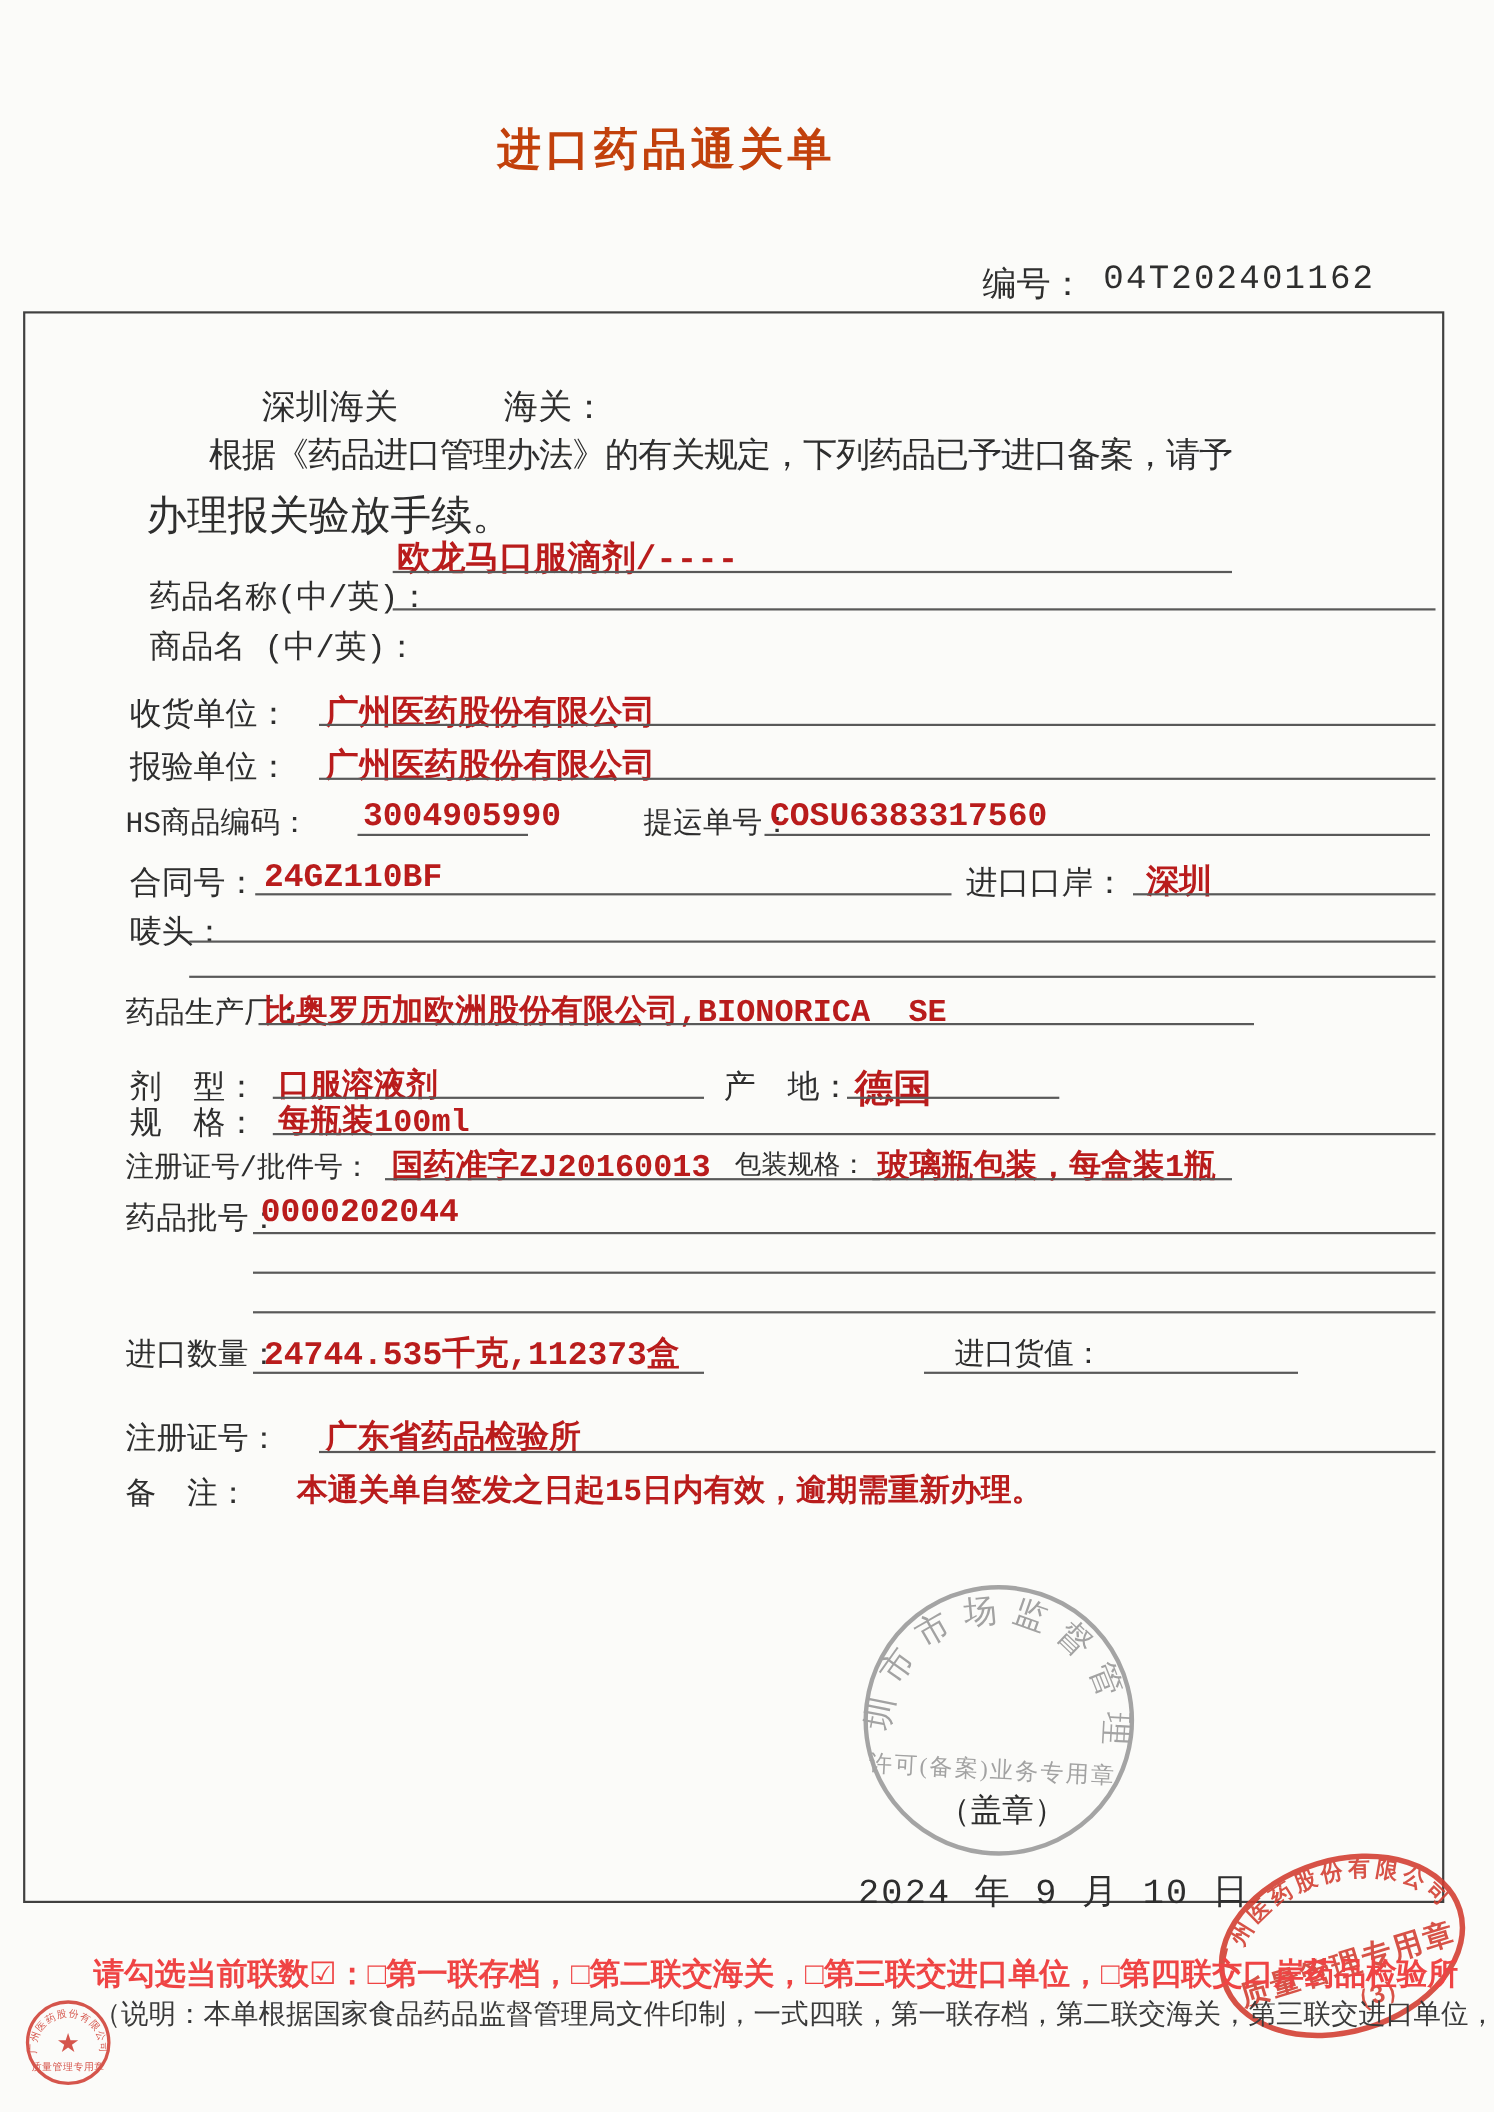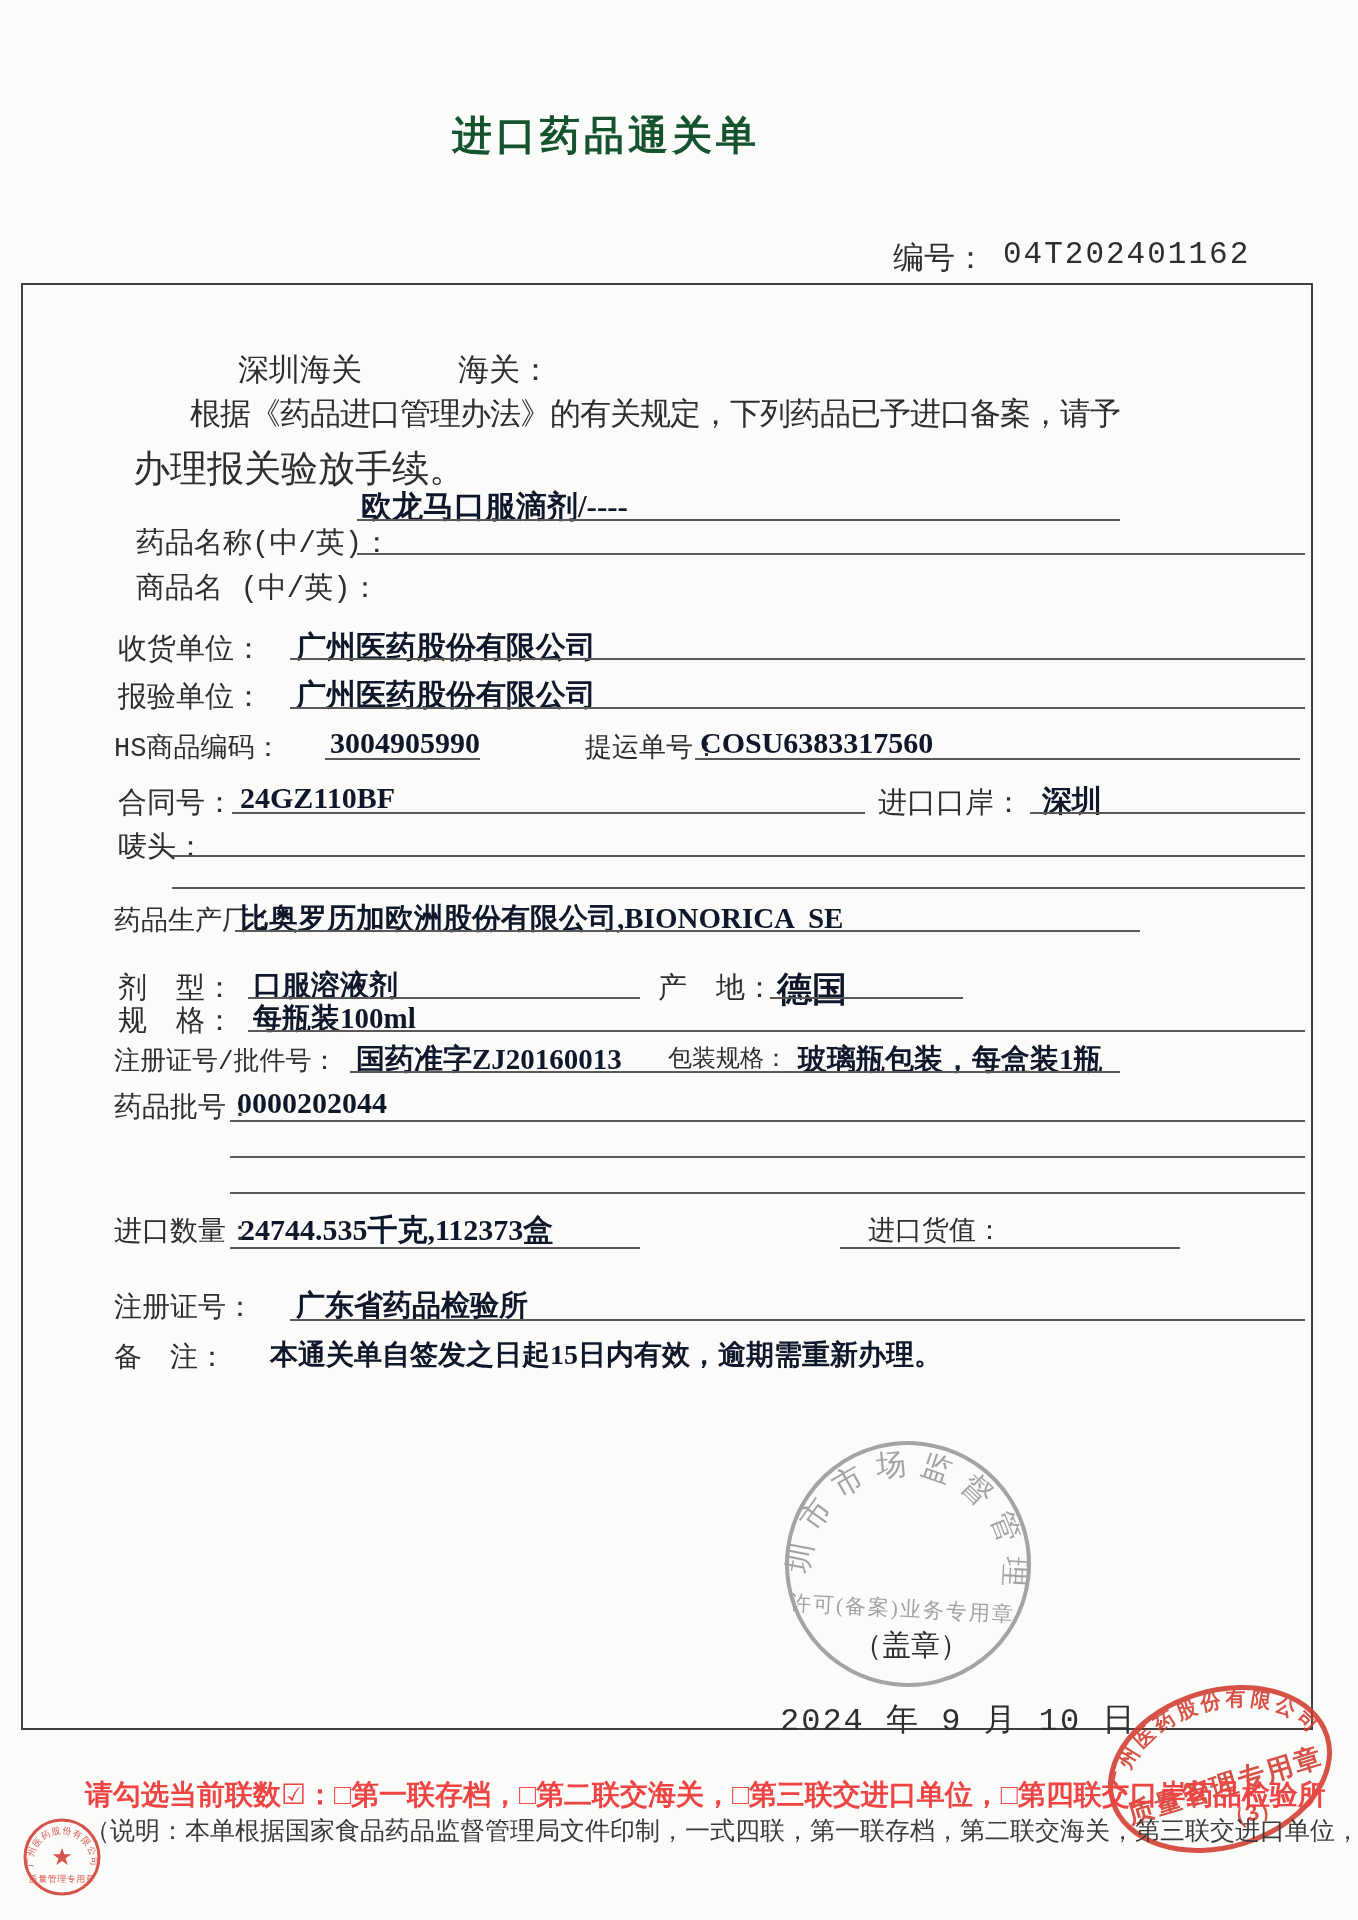--- a/index.html
+++ b/index.html
@@ -3,24 +3,24 @@
 <meta charset="utf-8">
 <style>
   html,body{margin:0;padding:0}
   body{
     position:relative;width:1358px;height:1920px;overflow:hidden;
     background:#fbfbf9;color:#2e2e2e;
     font-family:"Liberation Serif","DejaVu Serif",serif;
   }
   .abs{position:absolute}
   .serif{font-family:Liberation Mono, monospace;white-space:pre}
-  .val{font-family:Liberation Serif, serif;font-weight:700;color:#0f172a;white-space:pre}
+  .val{font-family:Liberation Mono, monospace;font-weight:700;color:#b91c1c;white-space:pre}
   .ul{position:absolute;height:0;border-bottom:2px solid #595959}
   .box{position:absolute;left:21px;top:283px;width:1288px;height:1443px;border:2px solid #404040;background:transparent}
-  .title{font-family:"Liberation Sans","DejaVu Sans",sans-serif;font-weight:700;color:#14532d}
+  .title{font-family:"Liberation Sans","DejaVu Sans",sans-serif;font-weight:700;color:#c2410c}
   svg{position:absolute;overflow:visible}
 </style>
 </head>
 <body>
 
 <div class="abs title" style="left:452px;top:108px;font-size:40px;letter-spacing:4px">进口药品通关单</div>
 
 <span class="abs serif" style="left:893px;top:237px;font-size:31px">编号：</span>
 <span class="abs serif" style="left:1003px;top:237px;font-size:31px;letter-spacing:2px">04T202401162</span>
 

